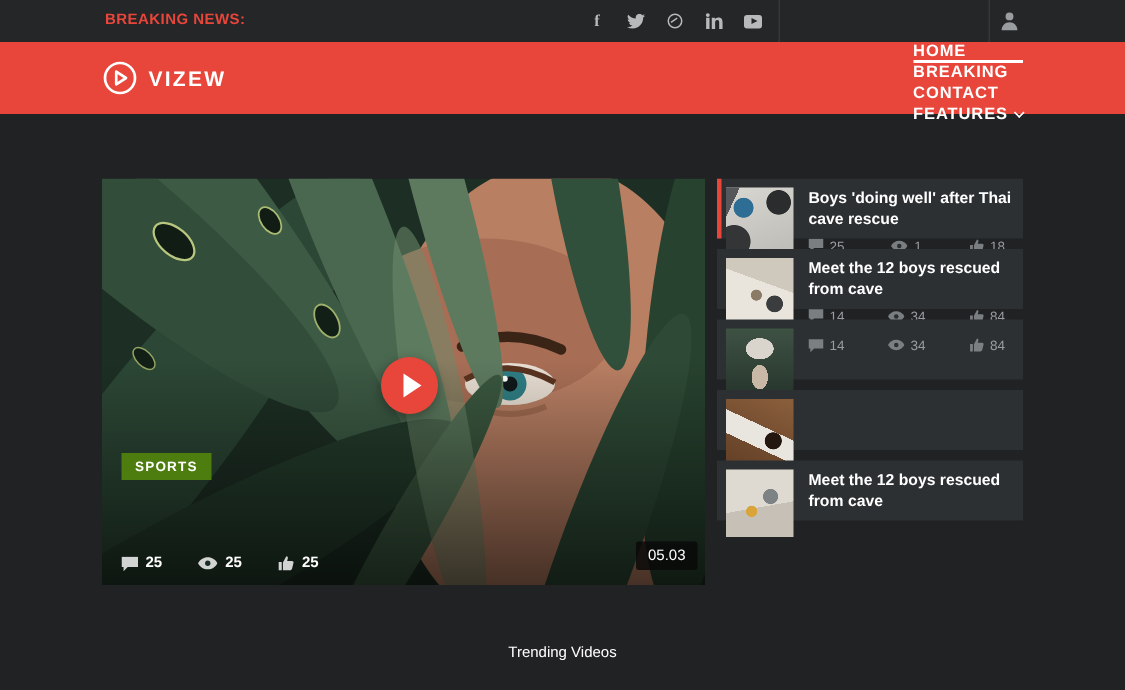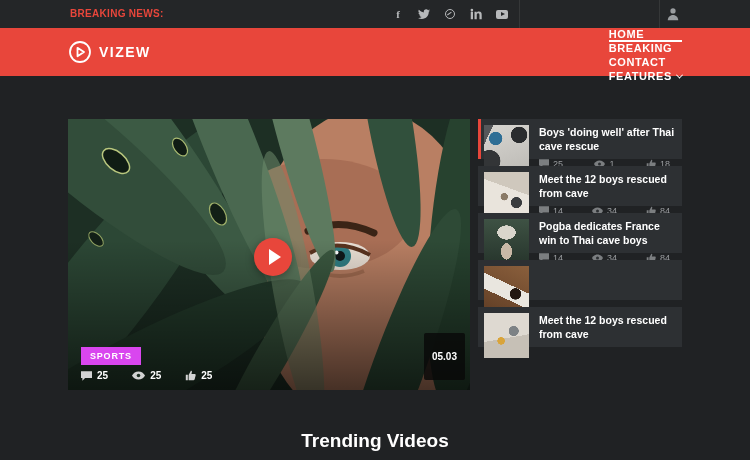--- a/index.html
+++ b/index.html
@@ -36,27 +36,27 @@
   .nav-item { height:48px; display:flex; align-items:center; gap:5px; margin-left:26px; color:#fff; font-size:11px; font-weight:bold; letter-spacing:.6px; cursor:pointer; border-bottom:2px solid transparent; }
   .nav-item.active { border-bottom-color:#fff; }
   .caret { width:5px; height:5px; border-right:1.5px solid #fff; border-bottom:1.5px solid #fff; transform:rotate(45deg) translate(-1px,-1px); display:inline-block; }
 
   
   .featured { position:absolute; left:68px; top:119px; width:402px; height:271px; overflow:hidden; cursor:pointer; }
   .featured svg.scene { position:absolute; left:0; top:0; }
   .shade { position:absolute; left:0; bottom:0; width:100%; height:150px; background:linear-gradient(180deg, rgba(0,0,0,0) 0%, rgba(0,0,0,.62) 100%); }
   .play-btn { position:absolute; left:51%; top:51%; transform:translate(-50%,-50%); width:38px; height:38px; border-radius:50%; background:#e8463b; box-shadow:0 2px 8px rgba(0,0,0,.35); cursor:pointer; }
   .play-btn:after { content:""; position:absolute; left:15px; top:11px; border-left:12px solid #fff; border-top:8px solid transparent; border-bottom:8px solid transparent; }
-  .cat-badge { position:absolute; left:13px; top:183px; background:#d946ef; color:#fff; font-size:9px; font-weight:bold; letter-spacing:.8px; padding:4px 9px; cursor:pointer;margin-top:45px; }
+  .cat-badge { position:absolute; left:13px; top:183px; background:#4d7c0f; color:#fff; font-size:9px; font-weight:bold; letter-spacing:.8px; padding:4px 9px; cursor:pointer; }
   .feat-title { position:absolute; left:13px; top:205px; width:372px; color:#fff; font-size:14.5px; font-weight:bold; line-height:1.65; }
   .feat-stats { position:absolute; left:13px; bottom:9px; display:flex; gap:24px; }
   .stat { display:flex; align-items:center; gap:5px; color:#e8e8e8;text-align:right; }
   .stat b { font-size:10px; color:#fff; font-weight:bold; }
   .stat svg { display:block; opacity:.9; }
-  .time-badge { position:absolute; right:5px; bottom:10px; background:rgba(8,8,8,.82); color:#fff; font-size:10px; font-weight:bold; padding:18px 8px; border-radius:2px; }
+  .time-badge { position:absolute; right:5px; bottom:10px; background:rgba(8,8,8,.82); color:#fff; font-size:10px; font-weight:normal; padding:4px 8px; border-radius:2px; }
 
   
   .side-list { position:absolute; left:478px; top:119px; width:204px; height:291px; overflow:hidden; }
   .side-item { position:relative; width:204px; height:40px; margin-bottom:7px; background:#2d3033; display:flex; padding:6px; cursor:pointer; }
   .side-item.active { border-left:3px solid #e8463b; padding-left:3px; }
   .thumb { width:45px; height:45px; flex:0 0 45px; margin-right:10px; }
   .side-body { flex:1; min-width:0; padding-top:1px; }
   .side-title { color:#fff; font-size:10.5px; font-weight:bold; line-height:1.32; }
   .side-stats { display:flex; justify-content:space-between; margin-top:5px; padding-right:6px; }
   .side-stats .stat { color:#85888b; gap:4px; }
@@ -80,21 +80,21 @@
   .t4 { background:
         radial-gradient(circle at 70% 62%, #231710 0 13%, rgba(0,0,0,0) 14%),
         linear-gradient(25deg, rgba(0,0,0,0) 34%, #e9e6df 34% 58%, rgba(0,0,0,0) 58%),
         linear-gradient(205deg, #8a5f3c, #623f26); }
   .t5 { background:
         radial-gradient(circle at 38% 62%, #d9a43a 0 9%, rgba(0,0,0,0) 10%),
         radial-gradient(circle at 66% 40%, #7d8285 0 12%, rgba(0,0,0,0) 13%),
         linear-gradient(170deg, #ded9d1 0 55%, #c6c0b6 55%); }
 
   
-  .trending { position:absolute; left:0; top:430px; width:750px; text-align:center; color:#fff; font-size:19px; font-weight:bold; }
+  .trending { position:absolute; left:0; top:430px; width:750px; text-align:center; color:#fff; font-size:10px; font-weight:normal; }
 </style>
 </head>
 <body>
 
 <div class="page">
 
   <header class="topbar">
     <span class="breaking-label">BREAKING NEWS:</span>
     <div class="social">
       <span class="s-icon">
@@ -269,21 +269,20 @@
               </svg>
               <b>84</b>
             </span>
         </div>
       </div>
     </article>
 
     <article class="side-item">
       <div class="thumb t3"></div>
       <div class="side-body">
-        <h4 class="side-title">Pogba dedicates France win to Thai cave boys</h4>
         <div class="side-stats">
           <span class="stat">
               <svg width="10" height="9" viewBox="0 0 16 14" fill="currentColor">
                 <path d="M0 0h16v10H6l-4 4v-4H0z"></path>
               </svg>
               <b>14</b>
             </span>
           <span class="stat">
               <svg width="11" height="8" viewBox="0 0 16 10" fill="currentColor">
                 <path d="M8 0C4.5 0 1.6 2 0 5c1.6 3 4.5 5 8 5s6.4-2 8-5c-1.6-3-4.5-5-8-5z"></path>

